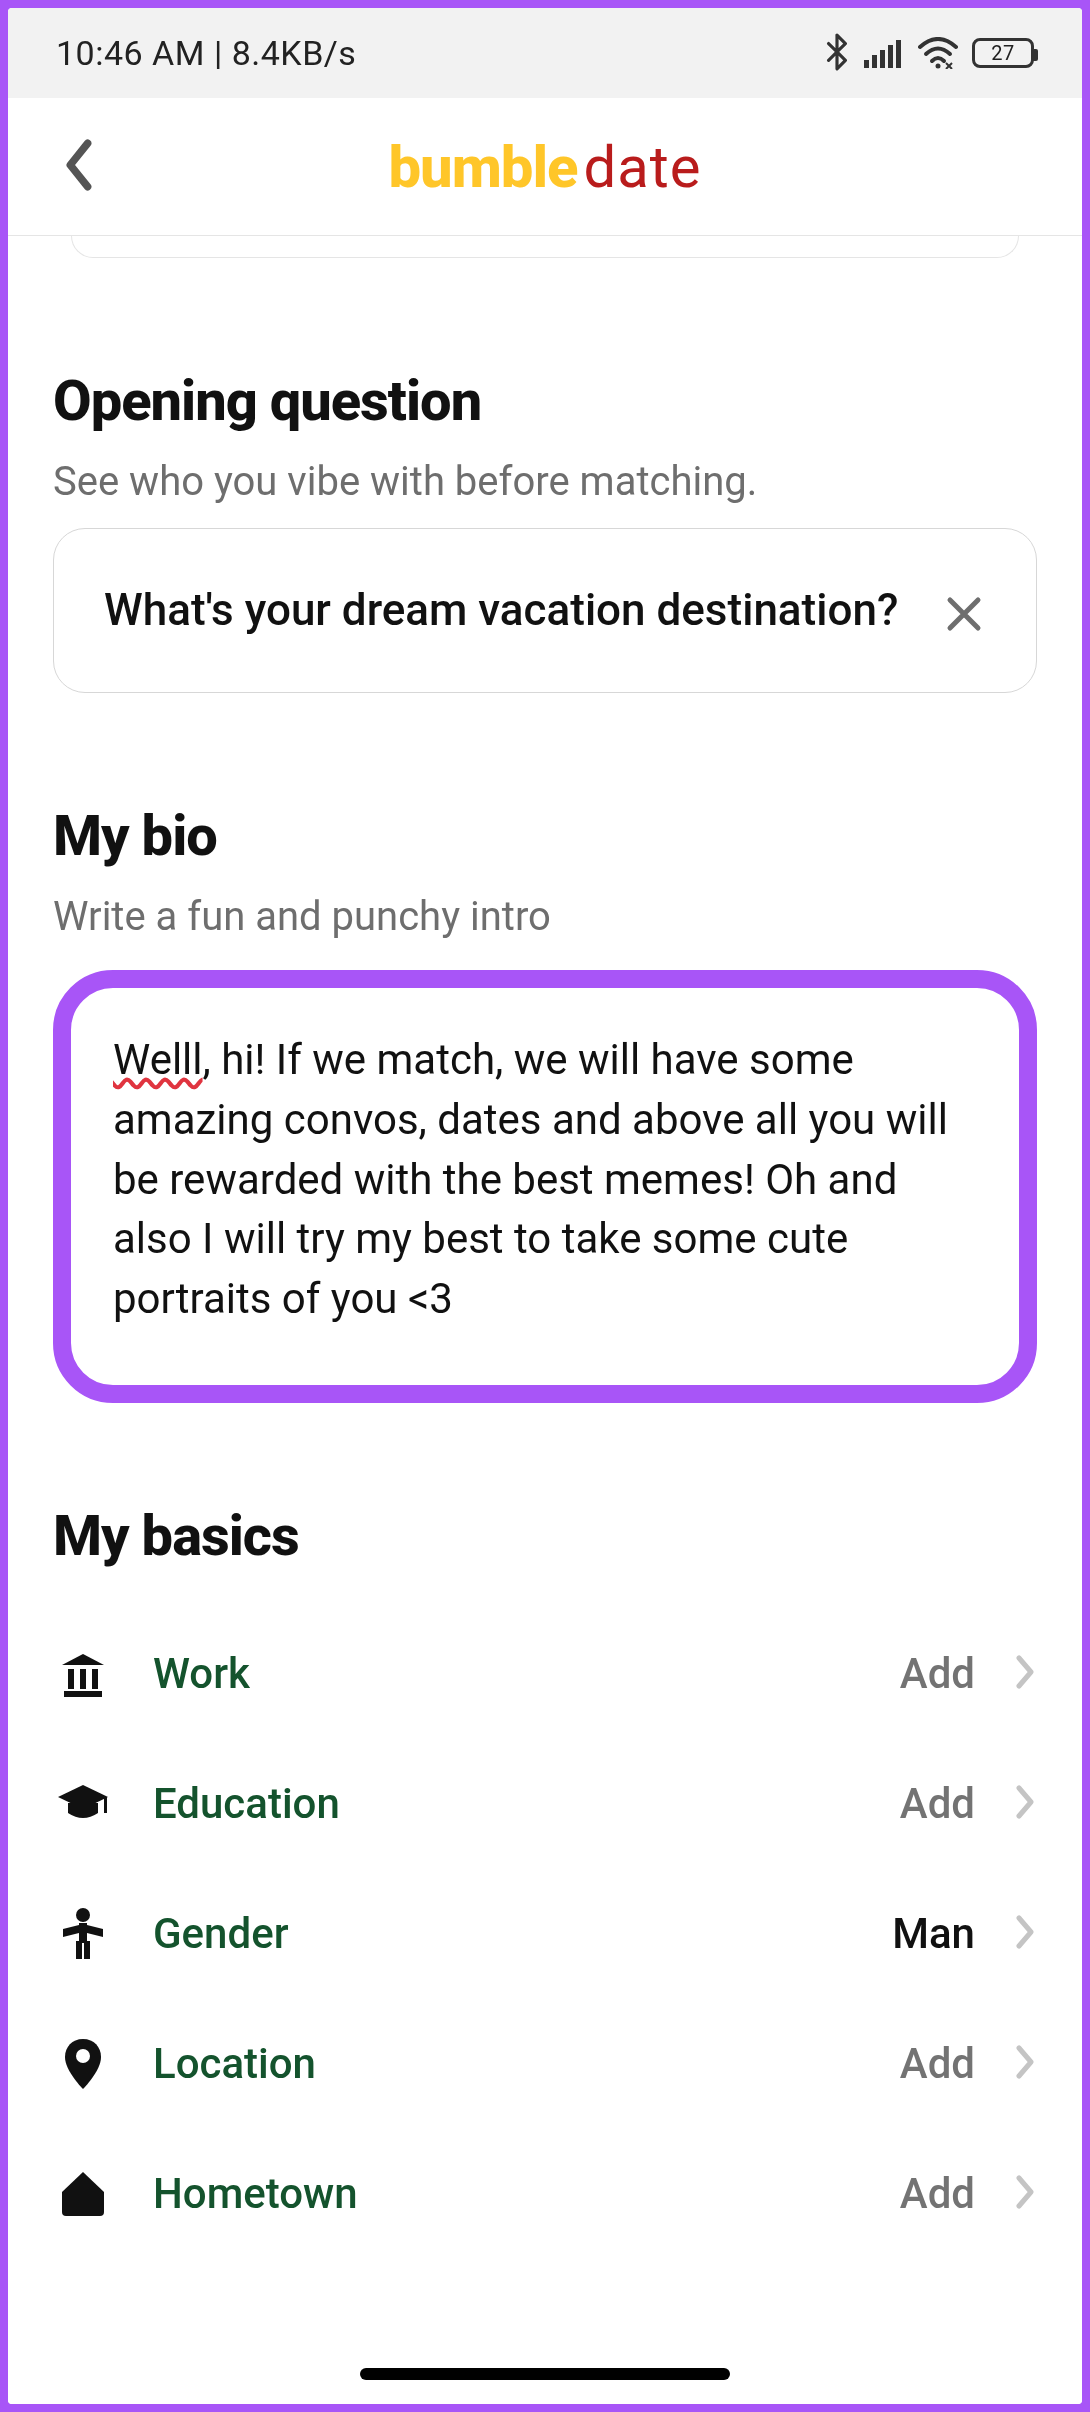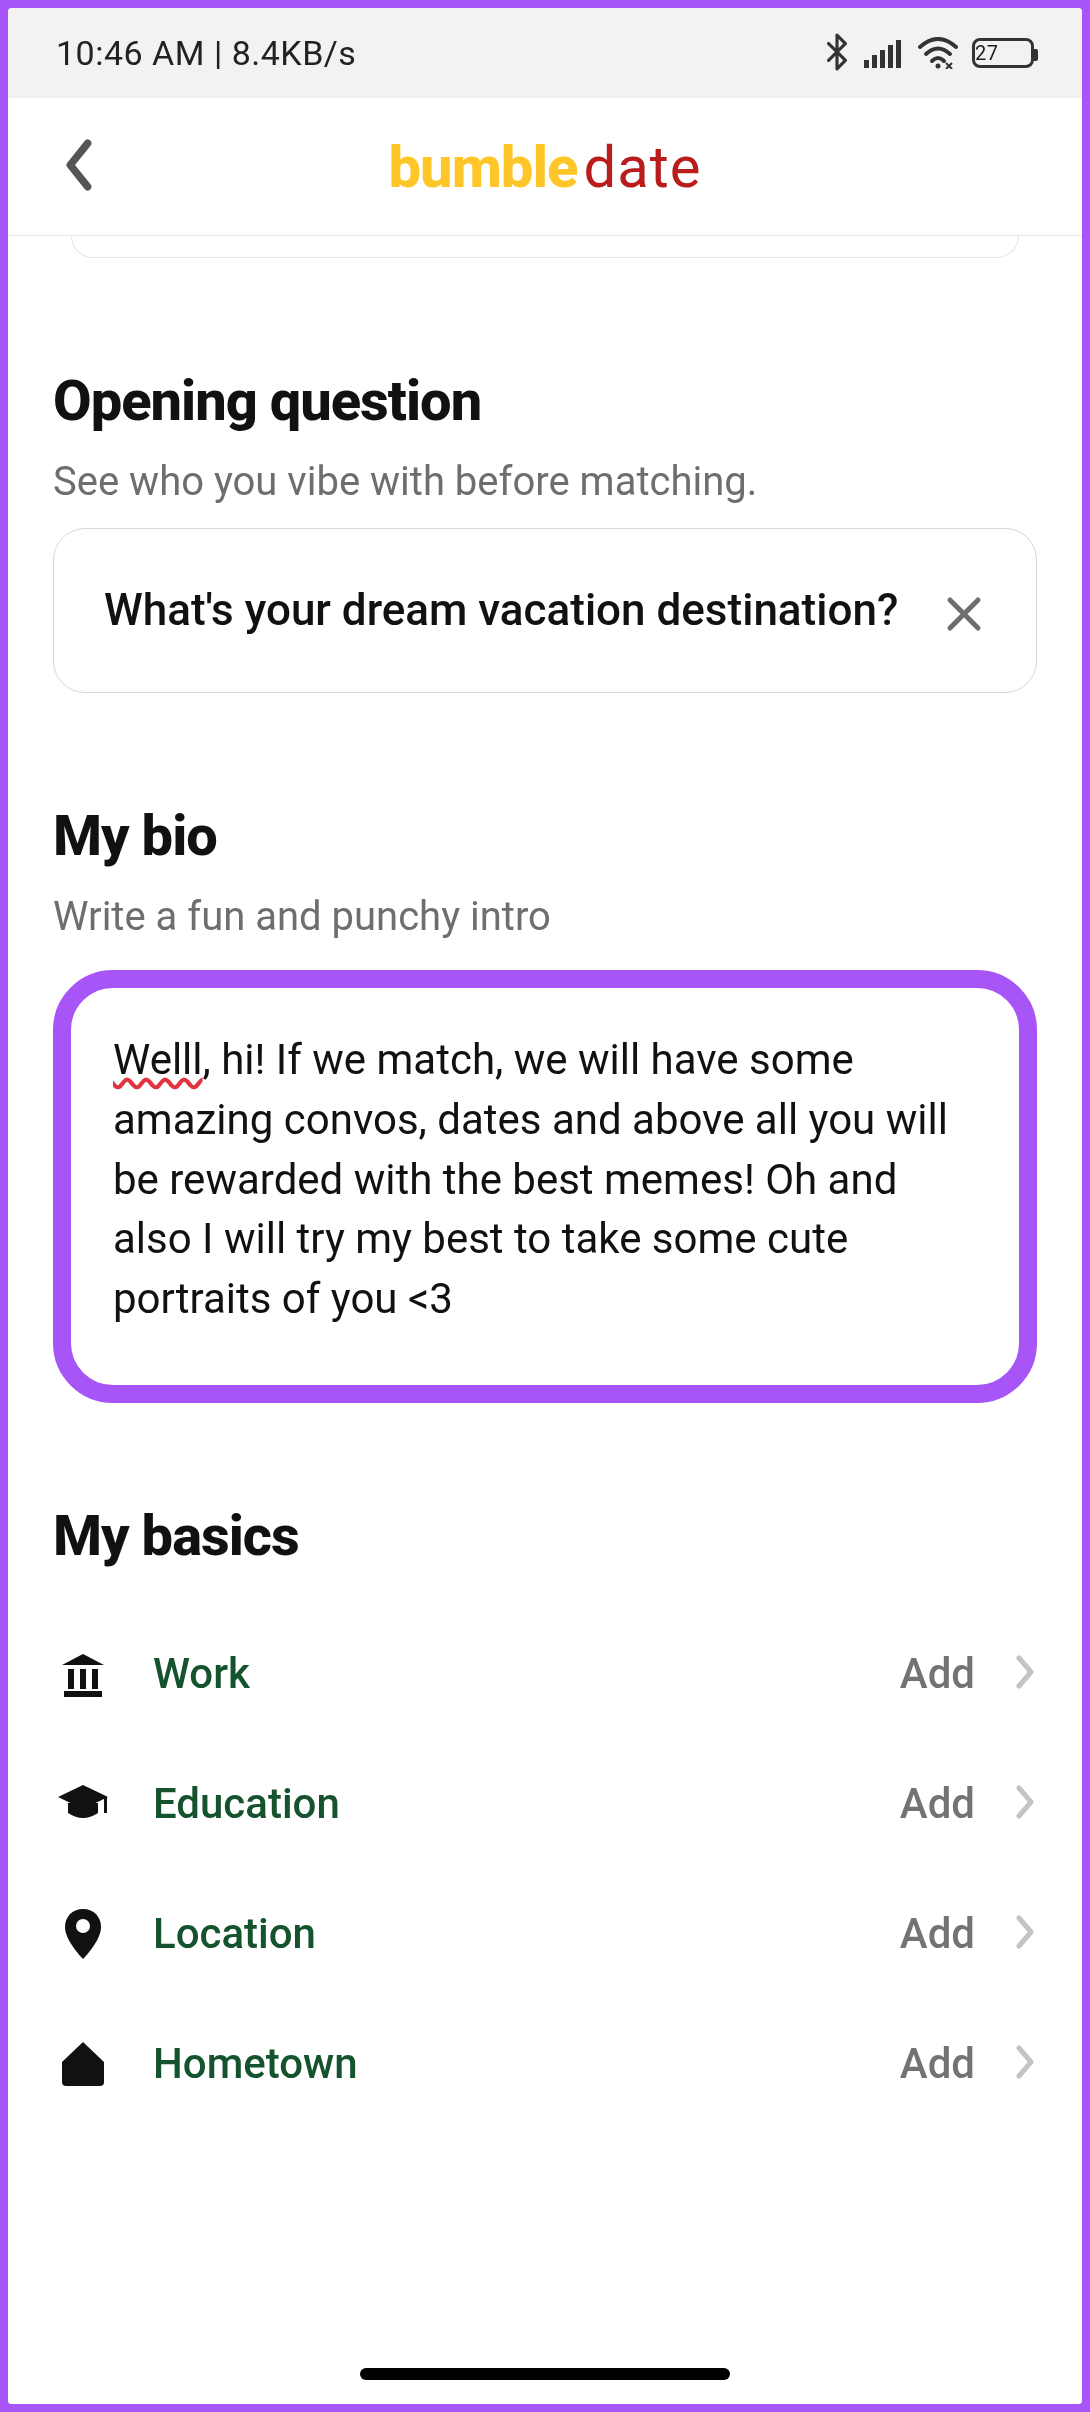--- a/index.html
+++ b/index.html
@@ -27,21 +27,21 @@
     padding: 0 48px;
     font-size: 34px;
     color: #222;
     letter-spacing: 0.5px;
   }
   .status-right { display: flex; align-items: center; gap: 14px; }
   .status-icons svg { display: block; }
   .battery-box {
     border: 3px solid #333; border-radius: 8px;
     width: 62px; height: 30px; position: relative;
-    font-size: 20px; display:flex; align-items:center; justify-content:flex-start;
+    font-size: 20px; display:flex; align-items:center; justify-content:center;
   }
   .battery-box::after {
     content:""; position:absolute; right:-7px; top:8px; width:5px; height:12px;
     background:#333; border-radius:0 2px 2px 0;
   }
   .appbar {
     height: 138px;
     border-bottom: 1px solid #e5e5e5;
     display:flex; align-items:center; position:relative;
     background:#fff;
@@ -215,20 +215,39 @@
         </span>
         <span class="basics-label">Education</span>
         <span class="basics-value">Add</span>
         <span class="basics-chevron">
           <svg width="22" height="36" viewBox="0 0 22 36">
               <path d="M4 4 L16 18 L4 32" stroke="#c4c4c4" stroke-width="5" fill="none" stroke-linecap="round" stroke-linejoin="round"></path>
             </svg>
         </span>
       </div>
 
+      <div class="basics-row">
+        <span class="basics-icon">
+          <svg width="48" height="54" viewBox="0 0 48 54">
+              <circle cx="24" cy="8" r="7" fill="#111"></circle>
+              <rect x="20" y="16" width="8" height="20" fill="#111"></rect>
+              <path d="M4 22 L20 18 L20 26 L4 30 Z" fill="#111"></path>
+              <path d="M44 22 L28 18 L28 26 L44 30 Z" fill="#111"></path>
+              <rect x="17" y="34" width="6" height="18" fill="#111"></rect>
+              <rect x="25" y="34" width="6" height="18" fill="#111"></rect>
+            </svg>
+        </span>
+        <span class="basics-label">Gender</span>
+        <span class="basics-value dark">Man</span>
+        <span class="basics-chevron">
+          <svg width="22" height="36" viewBox="0 0 22 36">
+              <path d="M4 4 L16 18 L4 32" stroke="#c4c4c4" stroke-width="5" fill="none" stroke-linecap="round" stroke-linejoin="round"></path>
+            </svg>
+        </span>
+      </div>
 
       <div class="basics-row">
         <span class="basics-icon">
           <svg width="40" height="54" viewBox="0 0 40 54">
               <path d="M20 2 C9 2 2 10 2 20 C2 34 20 52 20 52 C20 52 38 34 38 20 C38 10 31 2 20 2 Z" fill="#111"></path>
               <circle cx="20" cy="19" r="7" fill="#fff"></circle>
             </svg>
         </span>
         <span class="basics-label">Location</span>
         <span class="basics-value">Add</span>

